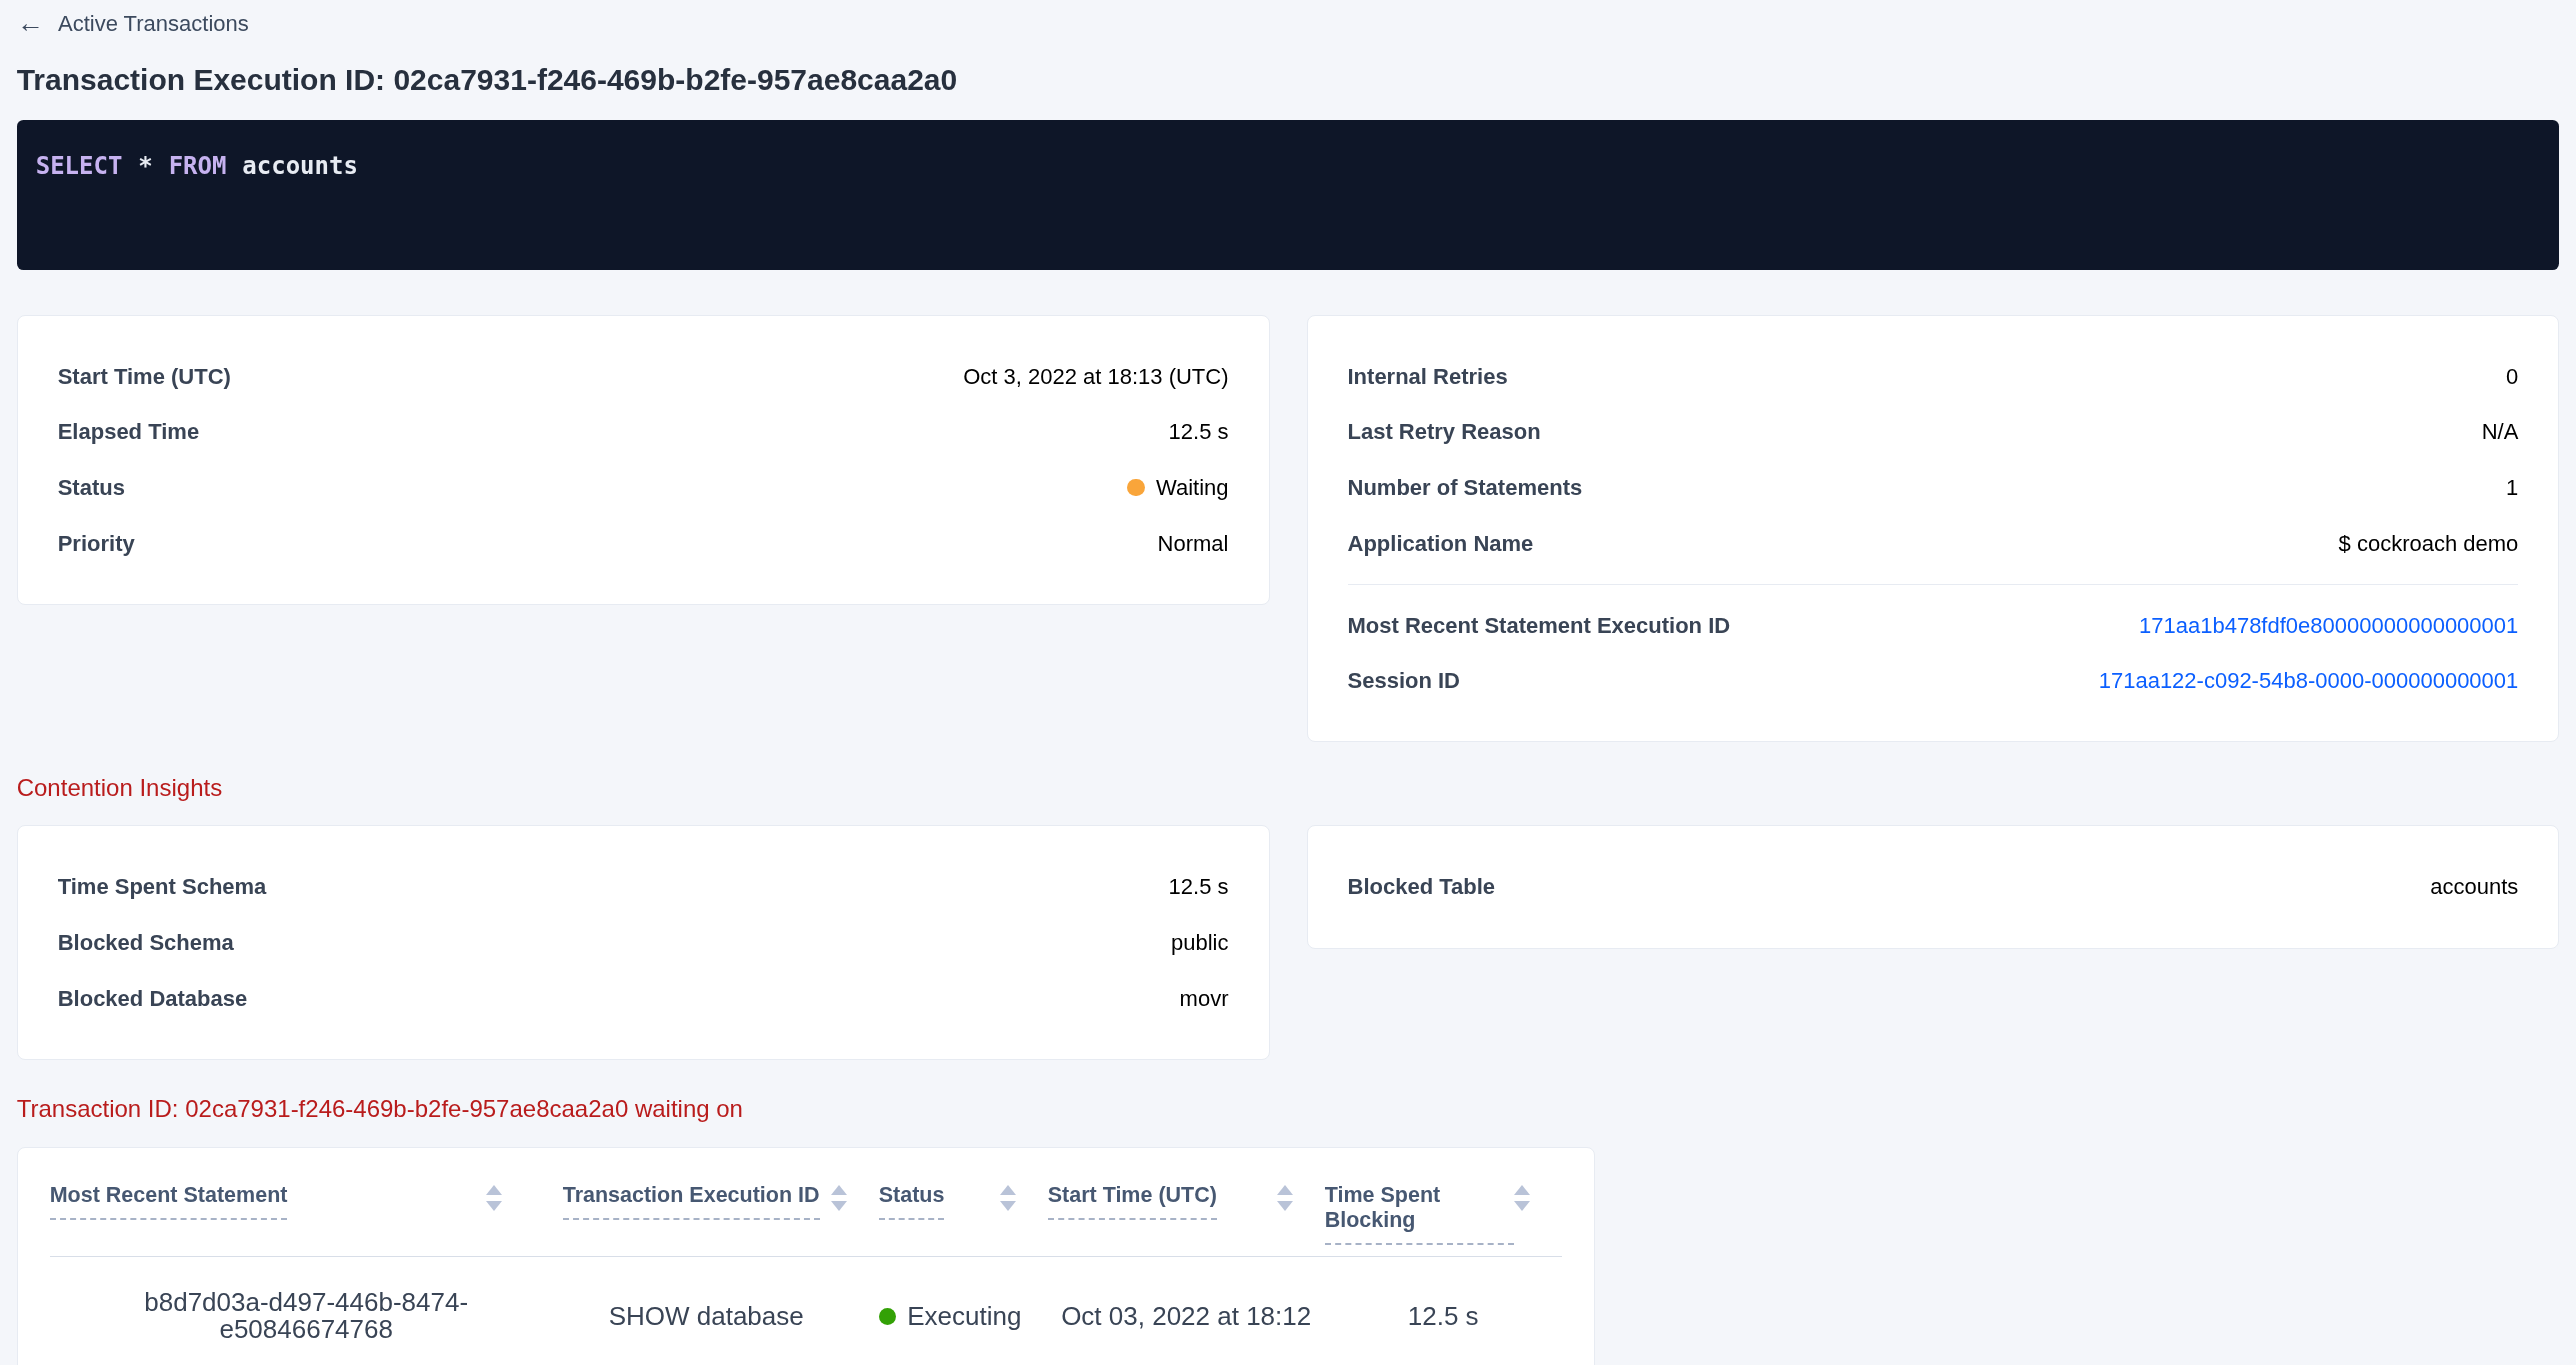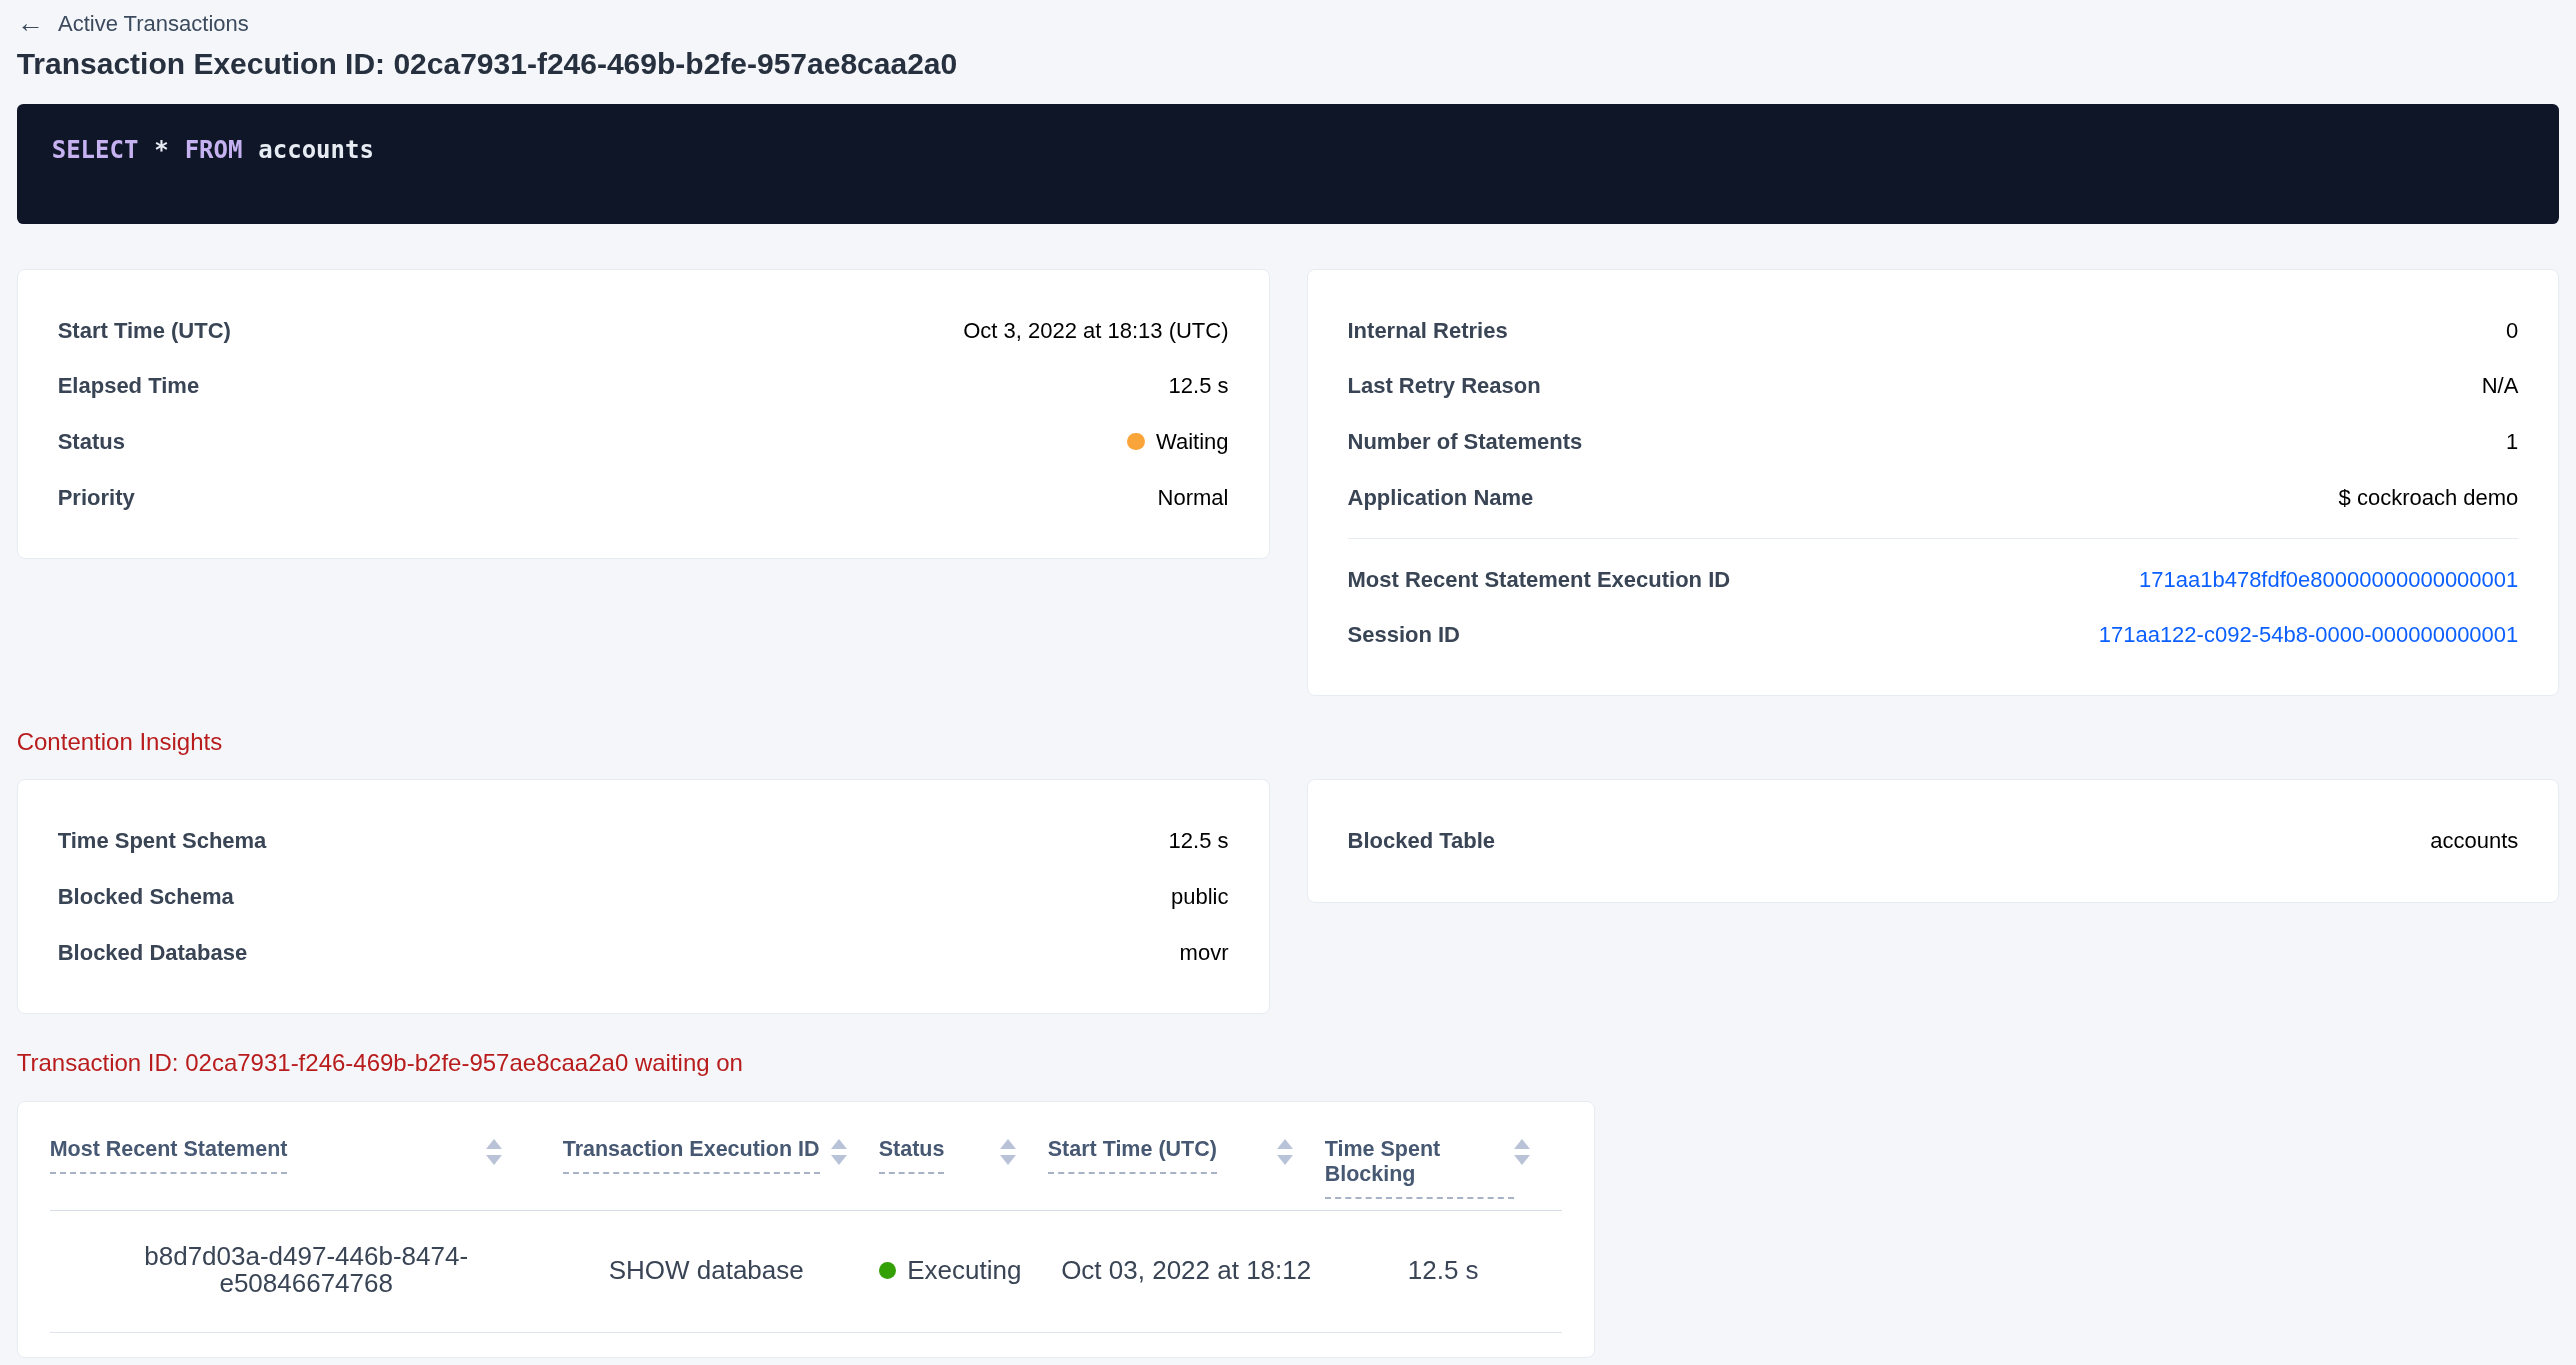--- a/index.html
+++ b/index.html
@@ -16,34 +16,34 @@
   .breadcrumb {
     padding-top: 9.5px;
     display: flex; align-items: center; gap: 14.3px;
     font-size: 22px; line-height: 27px; color: #3c4a5e;
     cursor: pointer; width: max-content;
   }
   .back-arrow { font-size: 27px; line-height: 27px; color: #3c4a5e; }
 
   
   .page-title {
-    margin: 8px 0 0; font-size: 30px; line-height: 37px;
+    margin: 24px 0 0; font-size: 30px; line-height: 37px;
     font-weight: 700; color: #27303e;
   }
   .section-heading {
     font-size: 24px; line-height: 33px; font-weight: 400; color: #b91c1c;
   }
   .h-contention { margin: 29px 0 0; }
   .h-waiting   { margin: 32px 0 0; }
 
   
   .sql-box {
-    margin-top: 22px; height: 120px;
+    margin-top: 22px; height: 150px;
     background: #0e1628; border-radius: 6.4px;
-    padding: 32px 35px;
+    padding: 32px 19px;
   }
   .sql-line {
     display: flex; column-gap: 1.1ch;
     font-family: "DejaVu Sans Mono", monospace;
     font-size: 24px; font-weight: 600; color: #e7ebf2;
   }
   .sql-line .kw { color: #c6b2f0; }
 
   
   .grid {

